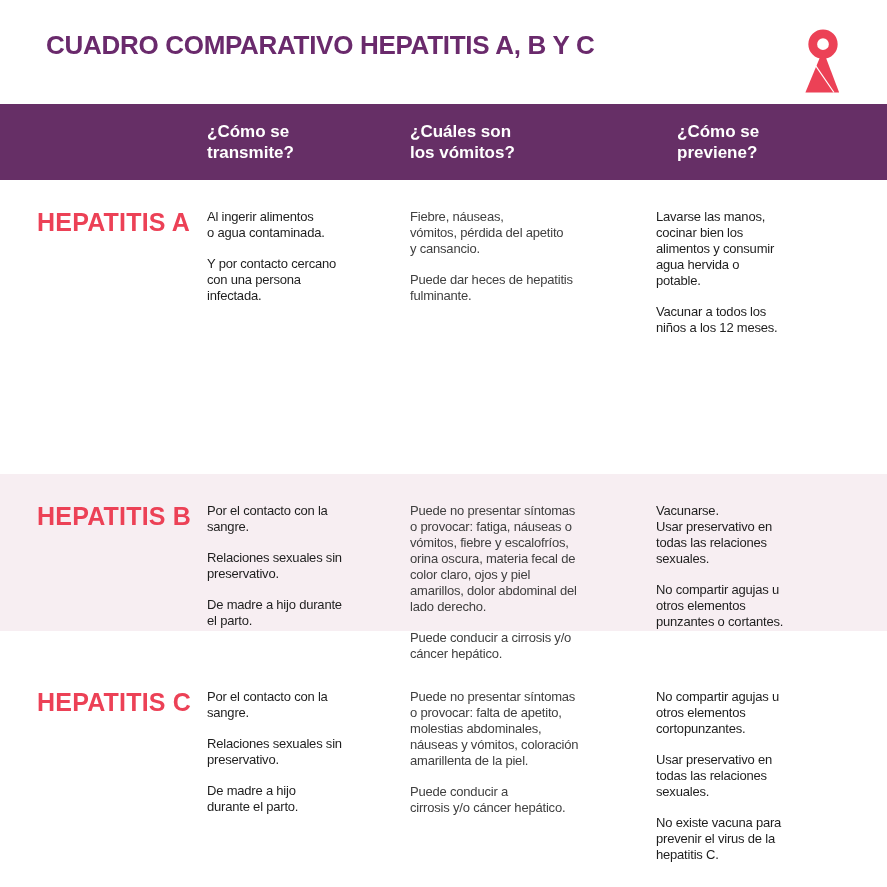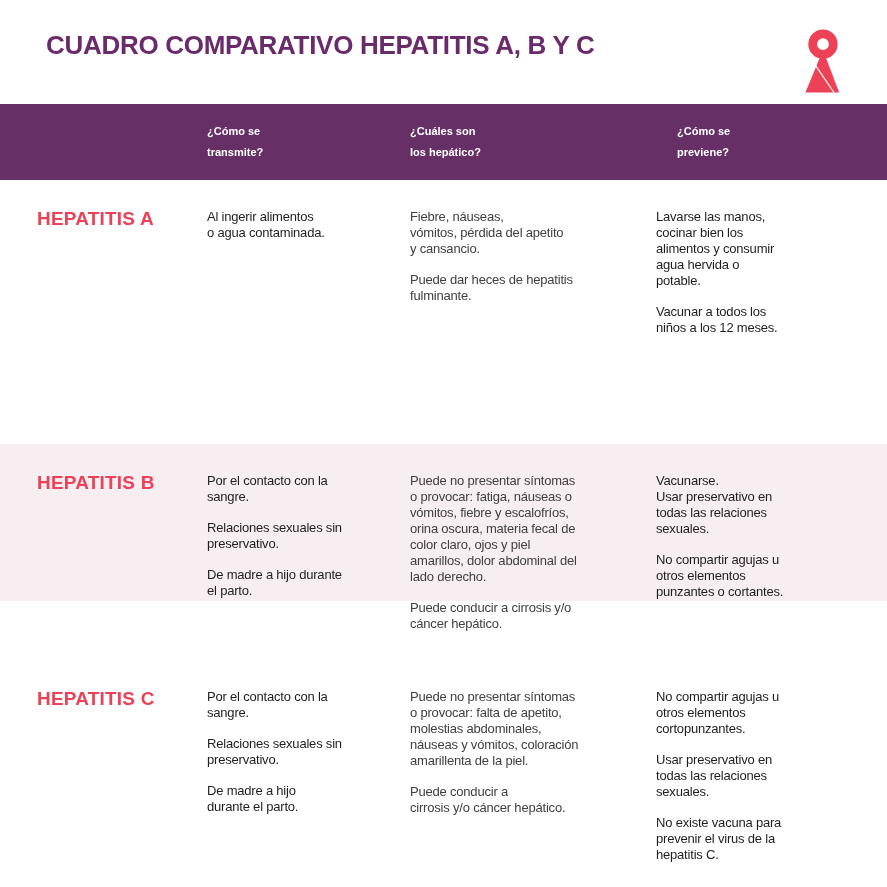--- a/index.html
+++ b/index.html
@@ -18,33 +18,33 @@
   }
   .ribbon{position:absolute;left:801px;top:24px;width:44px;height:74px;}
   .header-band{
     position:absolute;left:0;top:104px;
     width:887px;height:76px;
     background:#662F66;
   }
   .header-label{
     position:absolute;top:17px;
     color:#ffffff;font-weight:bold;
-    font-size:11px;line-height:21px;
+    font-size:17px;line-height:21px;
     white-space:pre-line;margin:0;
   }
   .hl-1{left:207px;}
   .hl-2{left:410px;}
   .hl-3{left:677px;}
   .row{position:absolute;left:0;width:887px;}
   .row-a{top:180px;height:269px;background:#ffffff;}
-  .row-b{top:444px;height:157px;background:#F7EEF2;}
+  .row-b{top:474px;height:157px;background:#F7EEF2;}
   .row-c{top:660px;height:227px;background:#ffffff;border-radius:17px;}
   .virus{
     position:absolute;left:37px;top:28px;
-    font-size:19px;font-weight:bold;
+    font-size:25px;font-weight:bold;
     color:#EC4156;letter-spacing:0.2px;
     margin:0;white-space:nowrap;
   }
   .cell{position:absolute;top:29px;}
   .c-trans{left:207px;width:200px;}
   .c-symp{left:410px;width:250px;}
   .c-prev{left:656px;width:225px;}
   .cell p{
     margin:0 0 15px 0;
     font-size:13px;line-height:16px;
@@ -66,30 +66,33 @@
       <path d="M30 30 L6 88 L52 88 Z" fill="#EC4156"></path>
       <path d="M19 50 L45 88" stroke="#ffffff" stroke-width="1.6" fill="none"></path>
       <circle cx="30" cy="22" r="14" fill="none" stroke="#EC4156" stroke-width="12"></circle>
     </svg>
   </div>
 
   <div class="header-band">
     <p class="header-label hl-1">¿Cómo se
 transmite?</p>
     <p class="header-label hl-2">¿Cuáles son
-los hepático?</p>
+los vómitos?</p>
     <p class="header-label hl-3">¿Cómo se
 previene?</p>
   </div>
 
   <section class="row row-a">
     <h2 class="virus">HEPATITIS A</h2>
     <div class="cell c-trans">
       <p>Al ingerir alimentos
 o agua contaminada.</p>
+      <p>Y por contacto cercano
+con una persona
+infectada.</p>
     </div>
     <div class="cell c-symp red">
       <p>Fiebre, náuseas,
 vómitos, pérdida del apetito
 y cansancio.</p>
       <p>Puede dar heces de hepatitis
 fulminante.</p>
     </div>
     <div class="cell c-prev">
       <p>Lavarse las manos,

